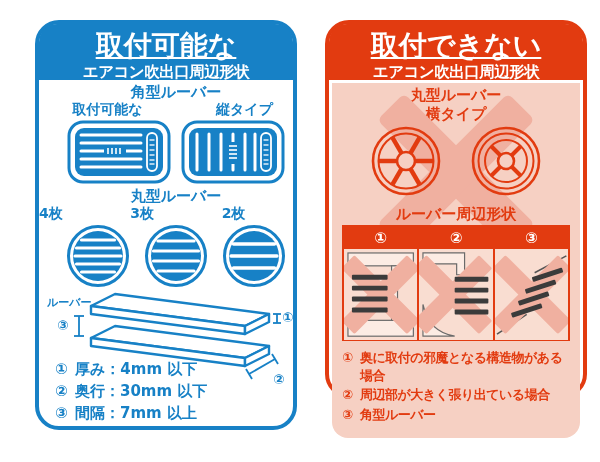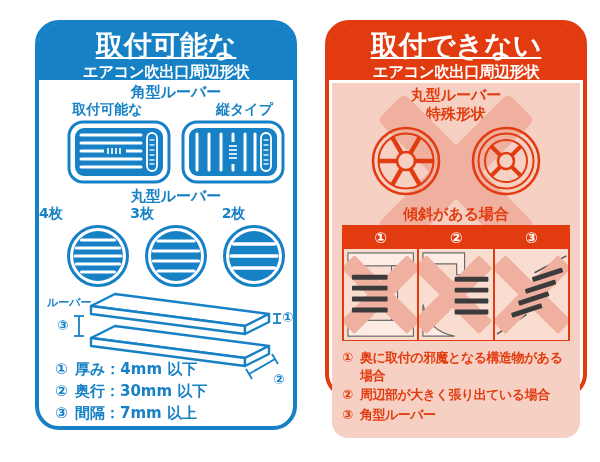--- a/index.html
+++ b/index.html
@@ -245,21 +245,21 @@
   <div class="panel panel-right">
     <div class="panel-header">
       <span class="title1">取付できない</span>
       <span class="title2">エアコン吹出口周辺形状</span>
     </div>
 
     <div class="rp-body">
 
       <div class="rp-heading special-heading">
         <span style="display:block">丸型ルーバー</span>
-        <span style="display:block">特殊形状</span>
+        <span style="display:block">横タイプ</span>
       </div>
 
       <div class="wheels-zone">
         <div class="big-x">
             <i class="x-a"></i>
             <i class="x-b"></i>
           </div>
         <div class="wheels-row">
           <svg width="72" height="72" viewBox="0 0 72 72">
             <circle cx="36" cy="36" r="33" class="fn sr" stroke-width="2.6"></circle>
@@ -282,21 +282,21 @@
               <line x1="41.5" y1="30.5" x2="50.5" y2="21.5"></line>
                 <line x1="30.5" y1="41.5" x2="21.5" y2="50.5"></line>
               <line x1="30.5" y1="30.5" x2="21.5" y2="21.5"></line>
                 <line x1="41.5" y1="41.5" x2="50.5" y2="50.5"></line>
             </g>
             <circle cx="36" cy="36" r="8" class="fn sr" stroke-width="2.6" fill="var(--pink)"></circle>
           </svg>
         </div>
       </div>
 
-      <div class="rp-heading surround-heading">傾斜がある場合</div>
+      <div class="rp-heading surround-heading">ルーバー周辺形状</div>
 
       <div class="rtable">
         <div class="rcol">
           <div class="rcol-head">①</div>
           <div class="rcol-cell">
             <svg viewBox="0 0 74 92" preserveAspectRatio="none">
               <rect x="4" y="4" width="66" height="13" class="fp sg" stroke-width="1.2"></rect>
               <rect x="4" y="72" width="66" height="16" class="fp sg" stroke-width="1.2"></rect>
               <rect x="48" y="17" width="6" height="55" class="fp sg" stroke-width="1.2"></rect>
               <g transform="rotate(45 37 46)">

